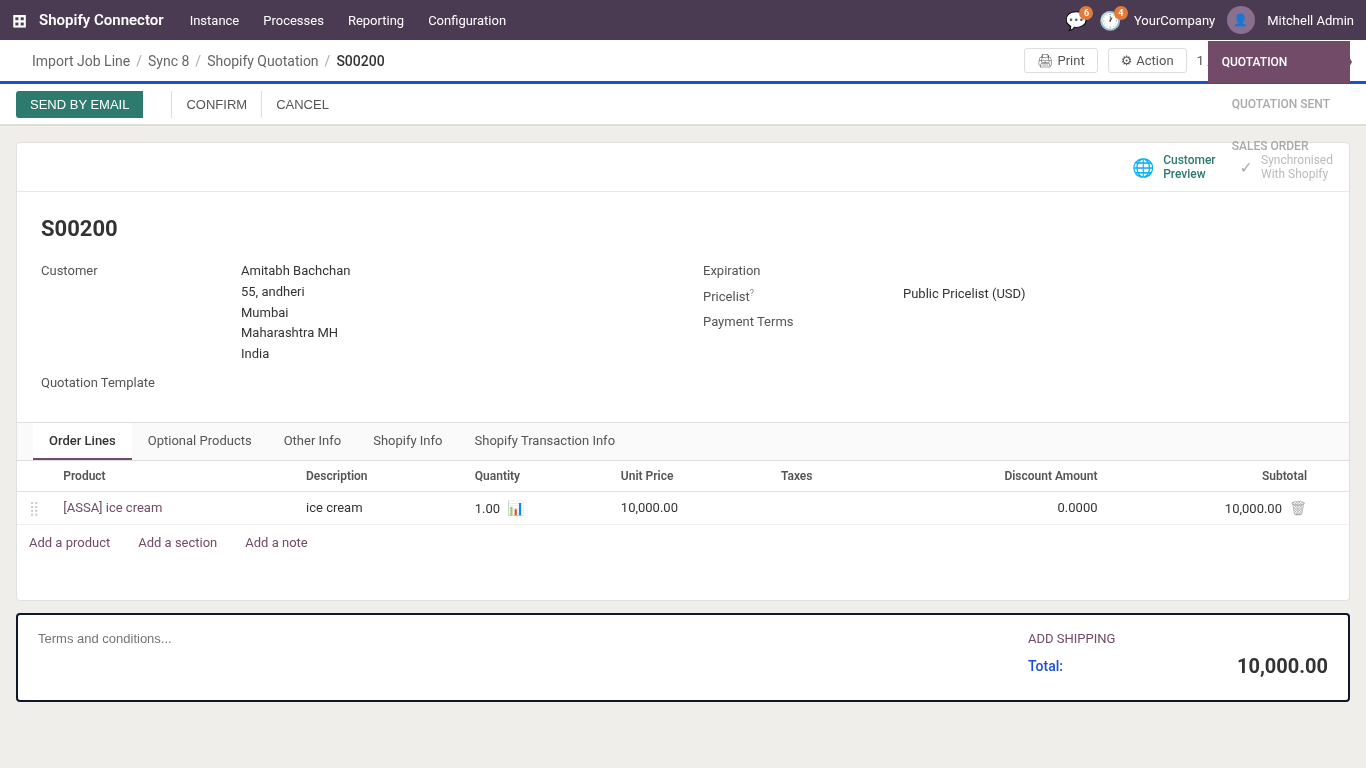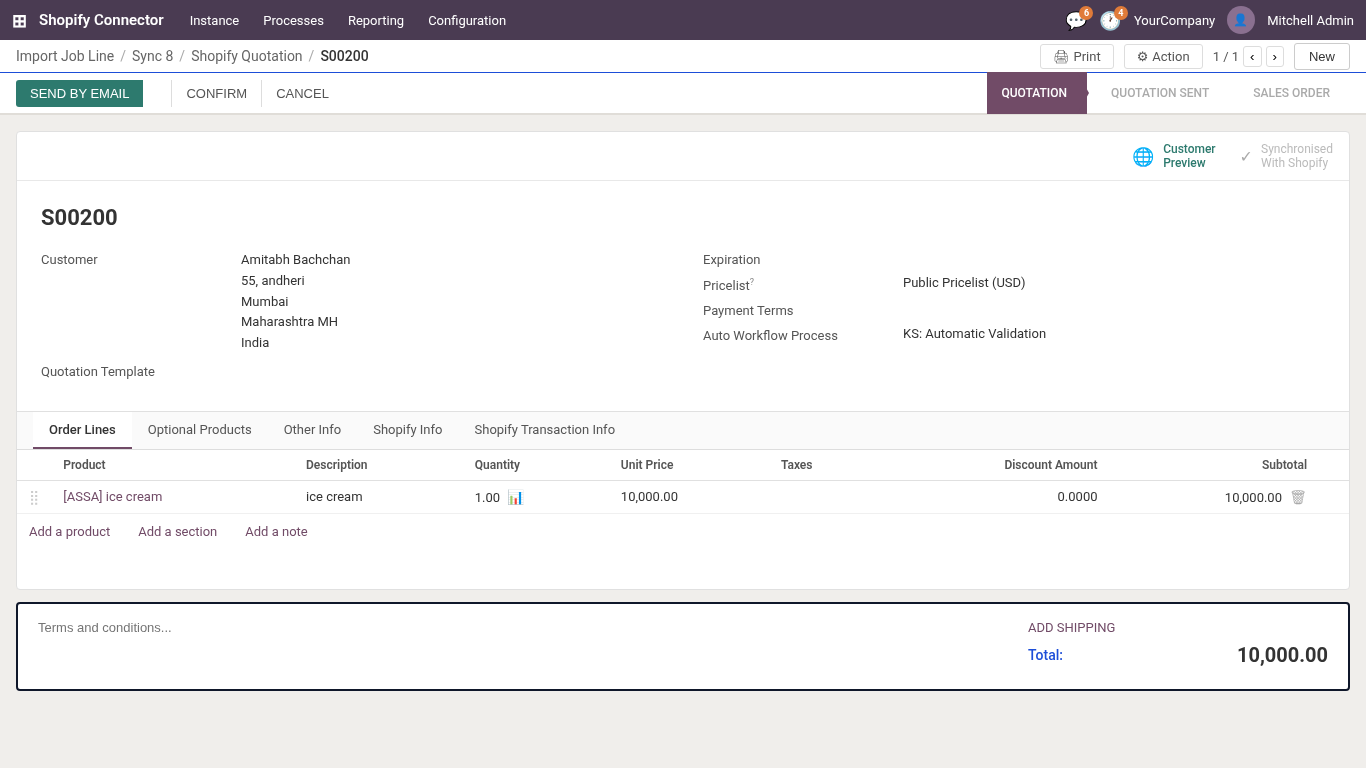--- a/index.html
+++ b/index.html
@@ -22,26 +22,26 @@
     .topnav-right { display: flex; align-items: center; gap: 12px; margin-left: auto; }
     .badge-btn { position: relative; font-size: 18px; cursor: pointer; color: #ccc; }
     .badge { position: absolute; top: -4px; right: -6px; background: #e07b39; color: #fff; border-radius: 50%; font-size: 9px; width: 14px; height: 14px; display: flex; align-items: center; justify-content: center; font-weight: bold; }
     .company-name { font-size: 13px; }
     .user-avatar { width: 28px; height: 28px; border-radius: 50%; background: #8a7090; display: flex; align-items: center; justify-content: center; font-size: 12px; color: #fff; }
     .user-name { font-size: 13px; }
 
     
     .breadcrumb-bar {
       background: #fff;
-      padding: 0 16px;
-      height: 33px;
+      padding: 0 32px;
+      height: 44px;
       display: flex;
       align-items: center;
       justify-content: space-between;
-      border-bottom: 1px solid #1d4ed8;
+      border-bottom: 3px solid #1d4ed8;
     }
     .breadcrumb { display: flex; align-items: center; gap: 6px; font-size: 14px; color: #666; }
     .breadcrumb a { color: #666; text-decoration: none; }
     .breadcrumb .sep { color: #aaa; }
     .breadcrumb .current { color: #333; font-weight: 500; }
     .breadcrumb-actions { display: flex; align-items: center; gap: 10px; }
     .btn-action { display: flex; align-items: center; gap: 4px; padding: 4px 12px; border: 1px solid #ddd; border-radius: 3px; background: #fff; cursor: pointer; font-size: 13px; color: #555; }
     .btn-new { padding: 5px 14px; border: 1px solid #ccc; border-radius: 3px; background: #fff; cursor: pointer; font-size: 13px; font-weight: 500; color: #333; }
     .page-nav { display: flex; align-items: center; gap: 4px; font-size: 13px; color: #555; }
     .page-nav button { background: none; border: 1px solid #ddd; border-radius: 3px; cursor: pointer; padding: 2px 6px; }
@@ -55,21 +55,21 @@
       align-items: center;
       justify-content: space-between;
       border-bottom: 2px solid #e0ddd8;
     }
     .action-btns { display: flex; gap: 0; }
     .btn-send { background: #2d7a6e; color: #fff; border: none; padding: 6px 14px; cursor: pointer; font-size: 13px; font-weight: 500; border-radius: 3px 0 0 3px; }
     .btn-confirm { background: none; border: none; border-left: 1px solid #ddd; padding: 6px 14px; cursor: pointer; font-size: 13px; color: #555; font-weight: 500; margin-left: 28px; }
     .btn-cancel-action { background: none; border: none; border-left: 1px solid #ddd; padding: 6px 14px; cursor: pointer; font-size: 13px; color: #555; font-weight: 500; }
 
     
-    .status-steps { display: flex; align-items: stretch; }
+    .status-steps { display: flex; align-items: stretch; flex-direction: column; }
     .step { display: flex; align-items: center; padding: 0 20px 0 14px; font-size: 12px; font-weight: 500; position: relative; height: 42px; }
     .step.active { background: #714b67; color: #fff; }
     .step.inactive { color: #aaa; }
     .step-arrow {
       position: absolute; right: -10px; top: 0; height: 42px; width: 20px;
       overflow: hidden; z-index: 2;
     }
     .step.active .step-arrow::before {
       content: '';
       position: absolute;
@@ -256,24 +256,20 @@
           </div>
           <div class="field-row">
             <div class="field-label">
               <span>Pricelist</span><sup class="superscript">?</sup>
             </div>
             <div class="field-value">Public Pricelist (USD)</div>
           </div>
           <div class="field-row">
             <div class="field-label">Payment Terms</div>
             <div class="field-value"></div>
-          </div>
-          <div class="field-row">
-            <div class="field-label">Auto Workflow Process</div>
-            <div class="field-value">KS: Automatic Validation</div>
           </div>
         </div>
       </div>
     </div>
 
     <div class="tabs-container">
       <div class="tabs">
         <div class="tab active">Order Lines</div>
         <div class="tab">Optional Products</div>
         <div class="tab">Other Info</div>

